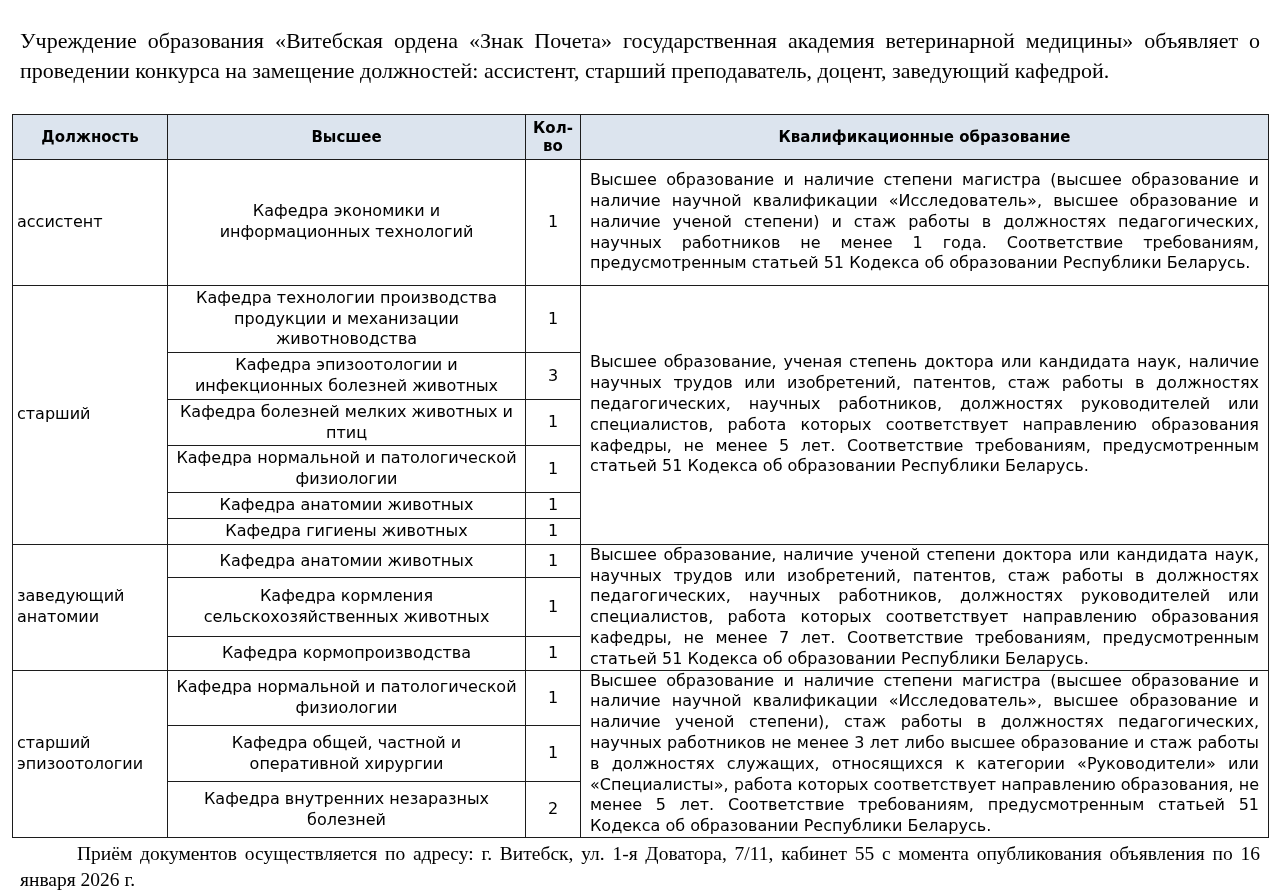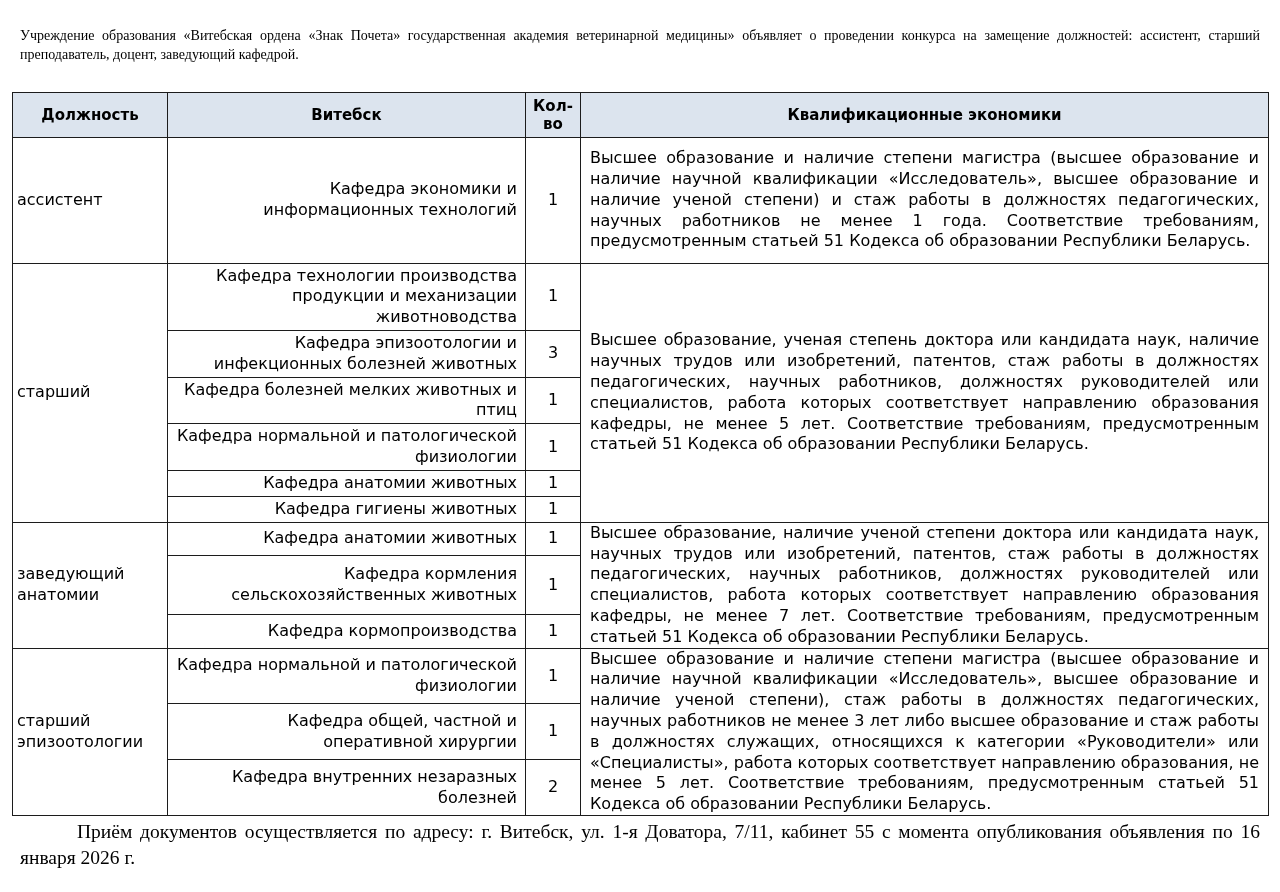--- a/index.html
+++ b/index.html
@@ -12,21 +12,21 @@
   body{
     width:1280px;height:892px;
     background:#ffffff;
     color:var(--text);
     font-family:"Liberation Serif", serif;
     overflow:hidden;
   }
   .page{padding-top:26px;}
   .intro{
     margin:0 20px 27px 20px;
-    font-size:14px;
+    font-size:22px;
     line-height:1.38;
     text-align:justify;
   }
   table.vacancy-table{
     margin:0 12px;
     width:1256px;
     border-collapse:collapse;
     table-layout:fixed;
   }
   .vacancy-table col.c-pos{width:155px;}
@@ -48,21 +48,21 @@
     margin-left:36px;
   }
   .vacancy-table td{
     font-family:"DejaVu Sans", sans-serif;
     font-size:16px;
     line-height:1.3;
     vertical-align:middle;
     padding:2px 8px;
   }
   td.pos-cell{text-align:left;padding:2px 4px;}
-  td.dept-cell{text-align:right;}
+  td.dept-cell{text-align:center;}
   td.count-cell{text-align:center;padding:2px 2px;}
   td.req-cell{text-align:justify;padding:0 9px;}
   tr.row-single td.dept-cell, tr.row-single td.count-cell{height:26px;}
   tr.row-double td.dept-cell, tr.row-double td.count-cell{height:46px;}
   tr.row-first-asst td{height:126px;}
   .footer{
     margin:3px 20px 0 20px;
   }
   .footer p{
     margin:0;
@@ -82,23 +82,23 @@
   <table class="vacancy-table">
     <colgroup>
       <col class="c-pos">
       <col class="c-dept">
       <col class="c-count">
       <col class="c-req">
     </colgroup>
     <thead>
       <tr>
         <th>Должность</th>
-        <th>Витебск</th>
+        <th>Высшее</th>
         <th>Кол-во</th>
-        <th>Квалификационные экономики</th>
+        <th>Квалификационные образование</th>
       </tr>
     </thead>
     <tbody id="vacancy-tbody">
         <tr class="row-double row-first-asst">
           <td class="pos-cell" rowspan="1">ассистент</td>
           <td class="dept-cell">Кафедра экономики и информационных технологий</td>
           <td class="count-cell">1</td>
           <td class="req-cell" rowspan="1">Высшее образование и наличие степени магистра (высшее образование и наличие научной квалификации «Исследователь», высшее образование и наличие ученой степени) и стаж работы в должностях педагогических, научных работников не менее 1 года. Соответствие требованиям, предусмотренным статьей 51 Кодекса об образовании Республики Беларусь.</td>
         </tr>
         <tr class="row-double">

